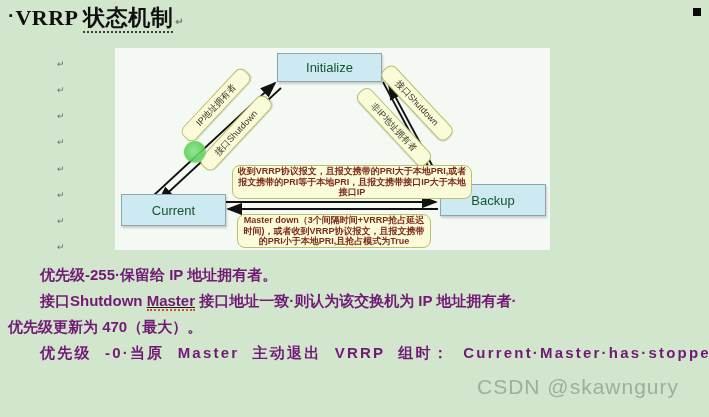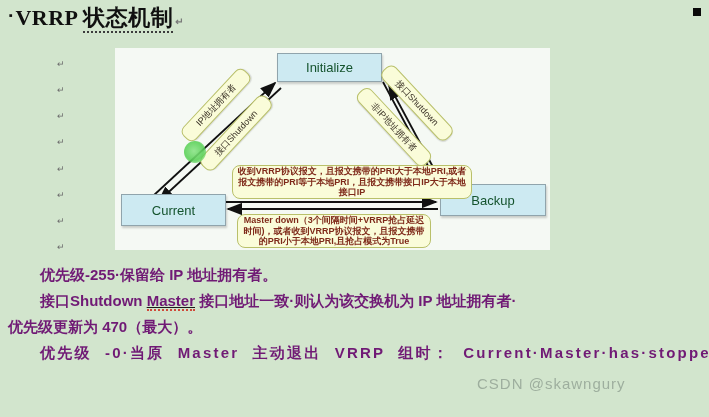--- a/index.html
+++ b/index.html
@@ -71,21 +71,21 @@
     font-size:15px;font-weight:600;color:#701a75;
   }
   .bline{height:26px;line-height:26px;white-space:nowrap;}
   .bline.indent{padding-left:32px;}
   .bline.wide{letter-spacing:2.2px;word-spacing:7px;}
   .vlanif{
     text-decoration:underline;text-decoration-color:#1a1a1a;
     border-bottom:2px dotted #cf4a3a;padding-bottom:0px;
   }
   .watermark{
-    position:absolute;left:477px;top:375px;font-size:15px;
+    position:absolute;left:477px;top:375px;font-size:21px;
     color:var(--watermark,#8a9a8c);opacity:.72;letter-spacing:1px;white-space:nowrap;
   }
 </style>
 </head>
 <body>
 
 <div class="title">
   <span class="bullet">▪</span><span>VRRP </span><span class="cjk">状态机制</span><span class="endmark">↵</span>
 </div>
 <div class="corner-handle"></div>

